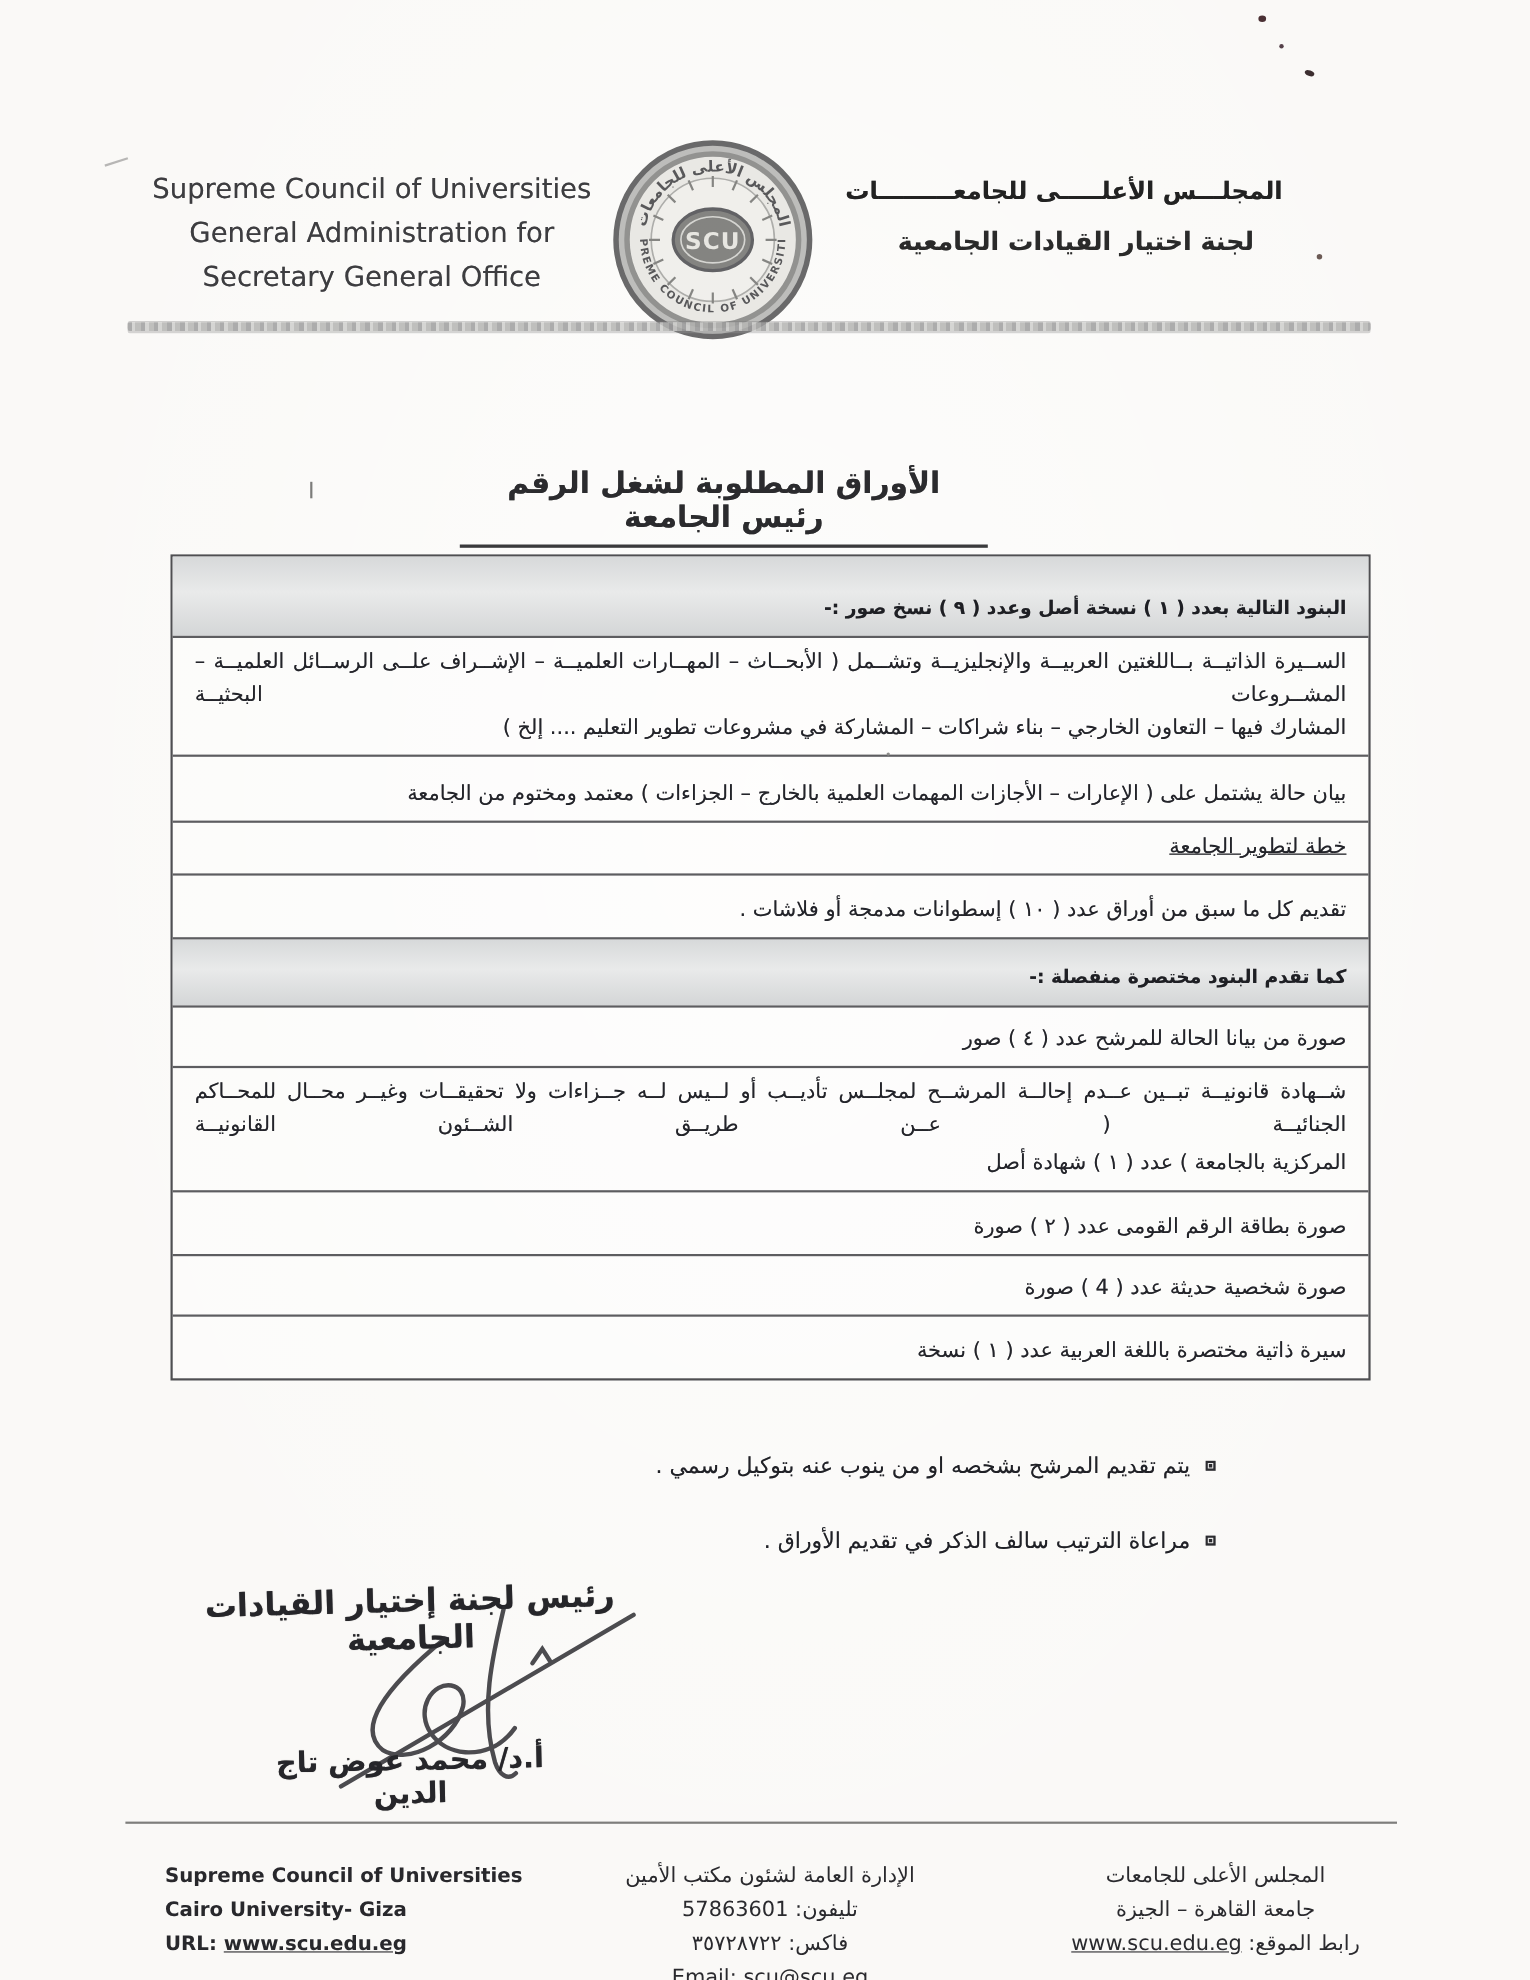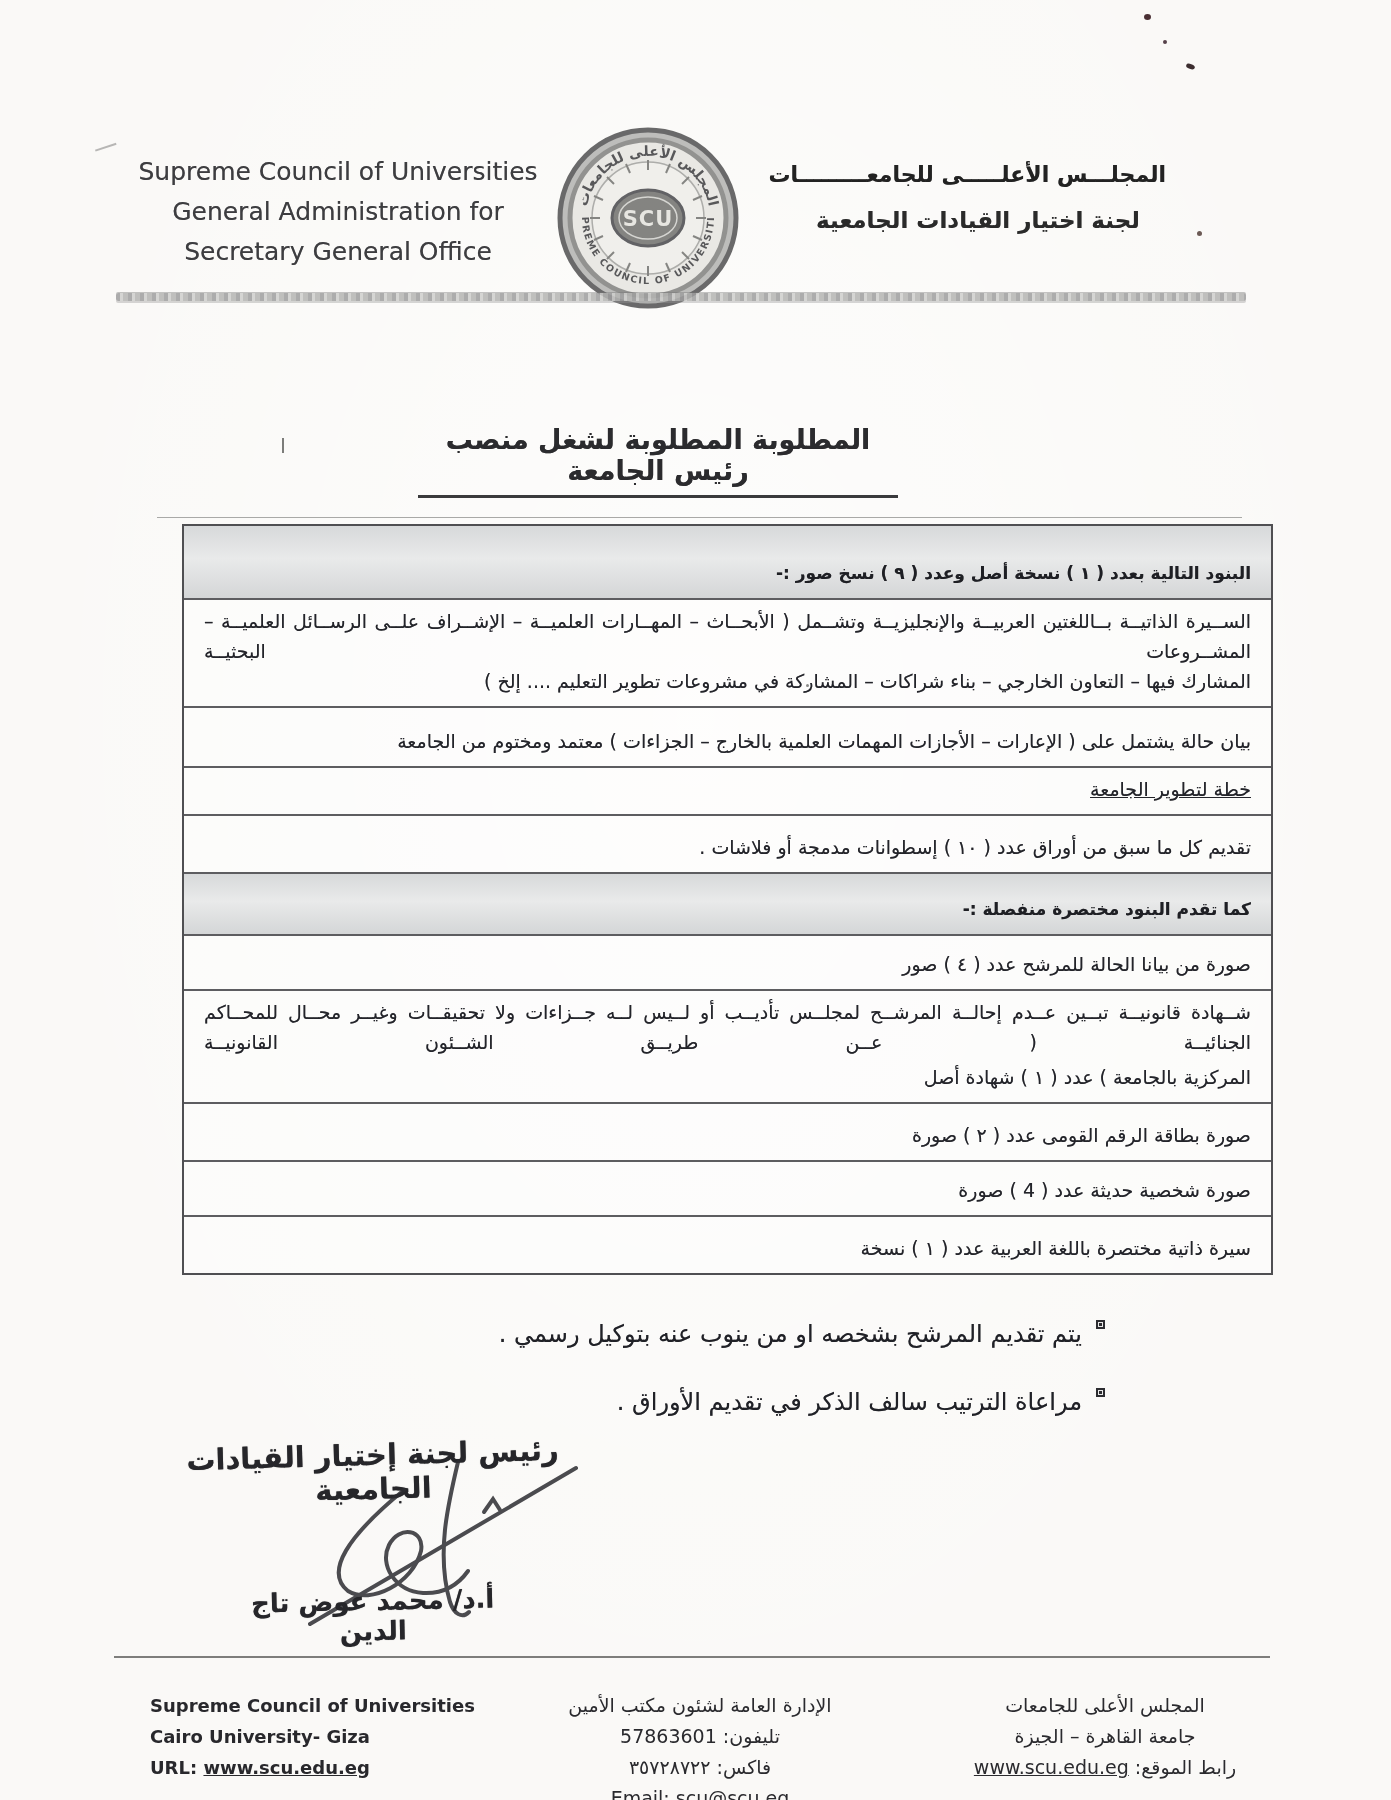--- a/index.html
+++ b/index.html
@@ -31,40 +31,40 @@
   
   .doc-title{left:418px;top:424px;width:480px;text-align:center;}
   .doc-title span{
     display:inline-block;font-size:27px;font-weight:bold;color:#2b2b2e;
     padding:0 8px 9px;border-bottom:3px solid #3a3a3c;
     text-shadow:0 0 .6px rgba(0,0,0,.55);
   }
 
   
   .pre-table-line{left:157px;top:517px;width:1085px;height:1px;background:#a9a9a7;}
-  .doc-table{left:155px;top:524px;width:1087px;border:2px solid #4f4f52;background:rgba(255,255,255,.35);margin-left:27px;}
+  .doc-table{left:155px;top:504px;width:1087px;border:2px solid #4f4f52;background:rgba(255,255,255,.35);}
   .row{
     display:flex;flex-direction:column;justify-content:flex-end;align-items:flex-start;
     direction:rtl;text-align:right;
     padding:6px 20px 10px 20px;border-top:2px solid #5d5d60;
     font-size:19px;color:#23242a;
   }
   .row:first-child{border-top:none;}
   .row .line{width:100%;line-height:30px;}
   .fill{text-align:justify;text-align-last:justify;}
   .shade{
     background:linear-gradient(180deg,#d7d9da 0%,#e9eaea 45%,#d4d6d7 100%);
     font-weight:bold;font-size:17px;color:#1e1f24;
   }
   .h74{min-height:56px;} .h100{min-height:82px;} .h60{min-height:42px;}
   .h48{min-height:30px;text-decoration:underline;} .h58{min-height:40px;} .h62{min-height:44px;}
   .h55{min-height:37px;} .h113{min-height:95px;justify-content:space-between;}
 
   
-  .note{right:286px;display:flex;direction:rtl;gap:14px;font-size:24px;color:#202127;}
+  .note{right:286px;display:flex;direction:rtl;align-items:center;gap:14px;font-size:20px;color:#202127;}
   .note .sq{width:9px;height:9px;background:#2c2c30;box-shadow:inset 0 0 0 2px #2c2c30, inset 0 0 0 3px #e9e9e9;flex:0 0 auto;}
   .note1{top:1320px;}
   .note2{top:1388px;}
 
   
   .sig-title{left:158px;top:1438px;width:430px;text-align:center;font-size:29px;font-weight:bold;color:#26262a;transform:rotate(-1.6deg);text-shadow:0 0 .7px rgba(0,0,0,.6);}
   .sig-name{left:218px;top:1586px;width:310px;text-align:center;font-size:26px;font-weight:bold;color:#26262a;transform:rotate(-1.2deg);text-shadow:0 0 .7px rgba(0,0,0,.6);}
   .sig-svg{left:252px;top:1452px;width:340px;height:185px;}
 
   
@@ -129,21 +129,21 @@
   </svg>
 
   <div class="abs org-ar ar">
     <div class="l1 soft">المجلـــس الأعلـــــى للجامعـــــــــات</div>
     <div class="l2 soft">لجنة اختيار القيادات الجامعية</div>
   </div>
 
   <div class="abs header-rule"></div>
 
   <div class="abs doc-title ar">
-    <span>المطلوبة المطلوبة لشغل منصب رئيس الجامعة</span>
+    <span>الأوراق المطلوبة لشغل الرقم رئيس الجامعة</span>
   </div>
 
   <div class="abs pre-table-line"></div>
   <div class="abs doc-table">
     <div class="row shade h74">
       <div class="line soft">البنود التالية بعدد ( ١ ) نسخة أصل وعدد ( ٩ ) نسخ صور :-</div>
     </div>
     <div class="row h100">
       <div class="line fill soft">الســيرة الذاتيــة بــاللغتين العربيــة والإنجليزيــة وتشــمل ( الأبحــاث – المهــارات العلميــة – الإشــراف علــى الرســائل العلميــة – المشــروعات البحثيــة</div>
       <div class="line soft">المشارك فيها – التعاون الخارجي – بناء شراكات – المشاركة في مشروعات تطوير التعليم .... إلخ )</div>

